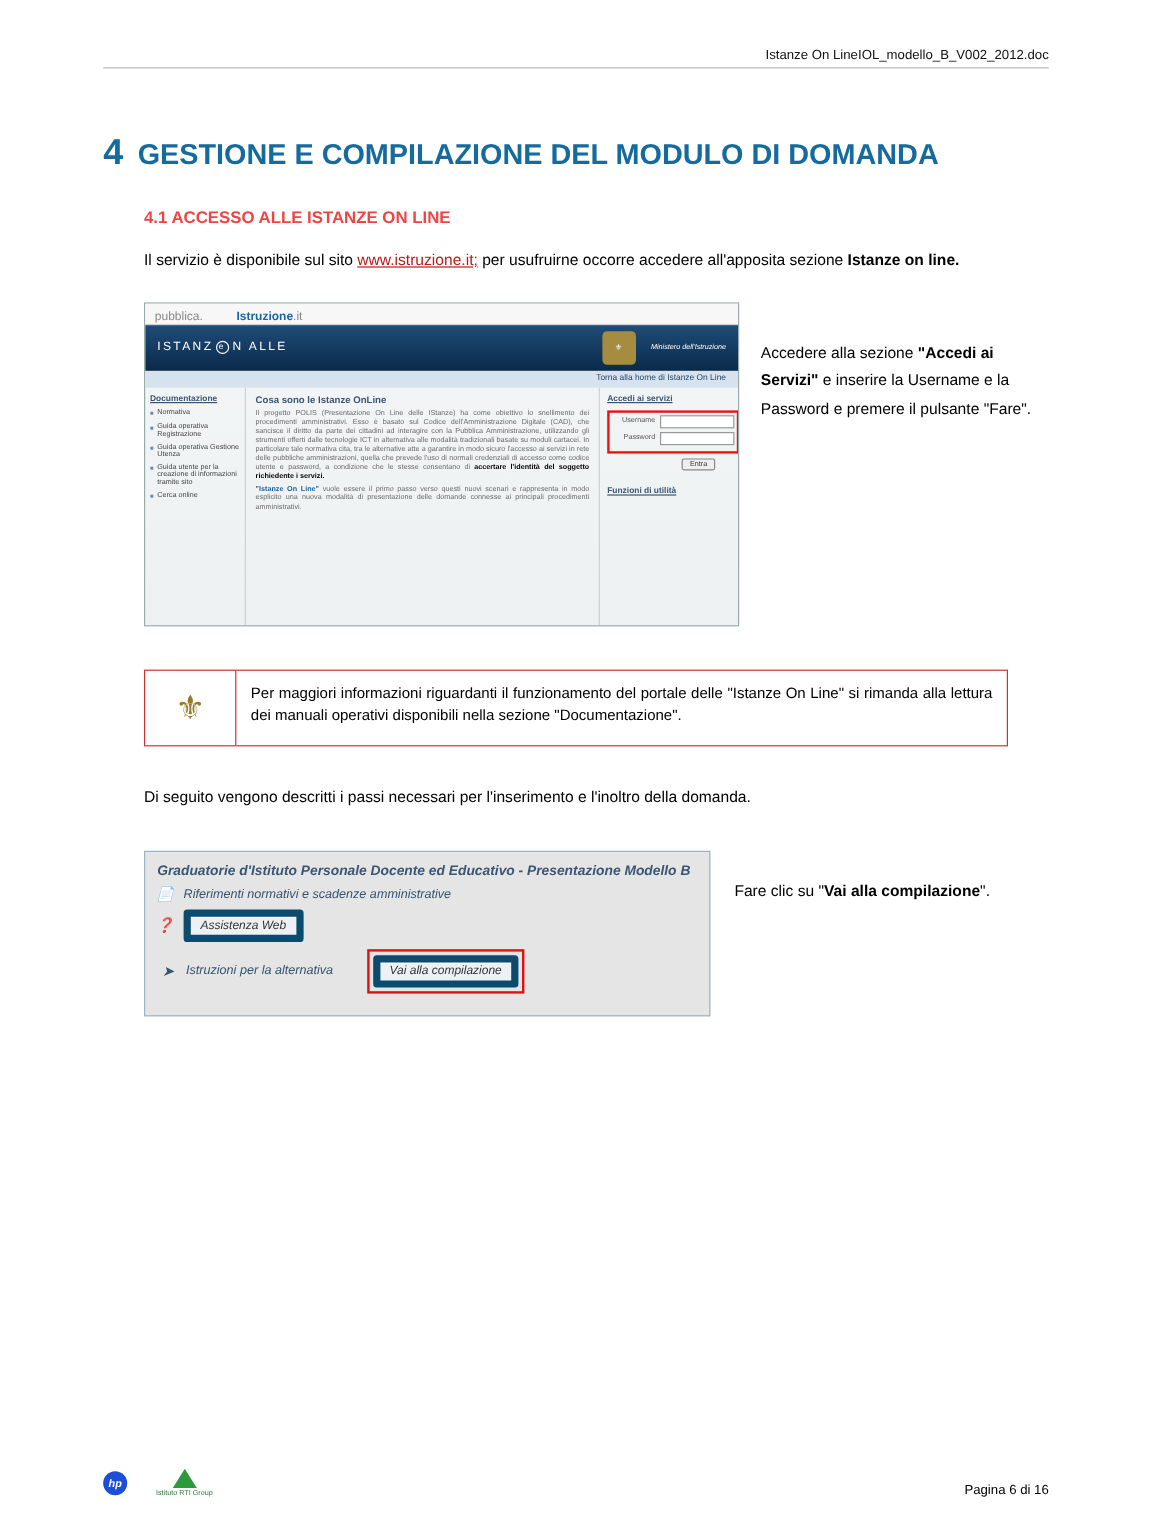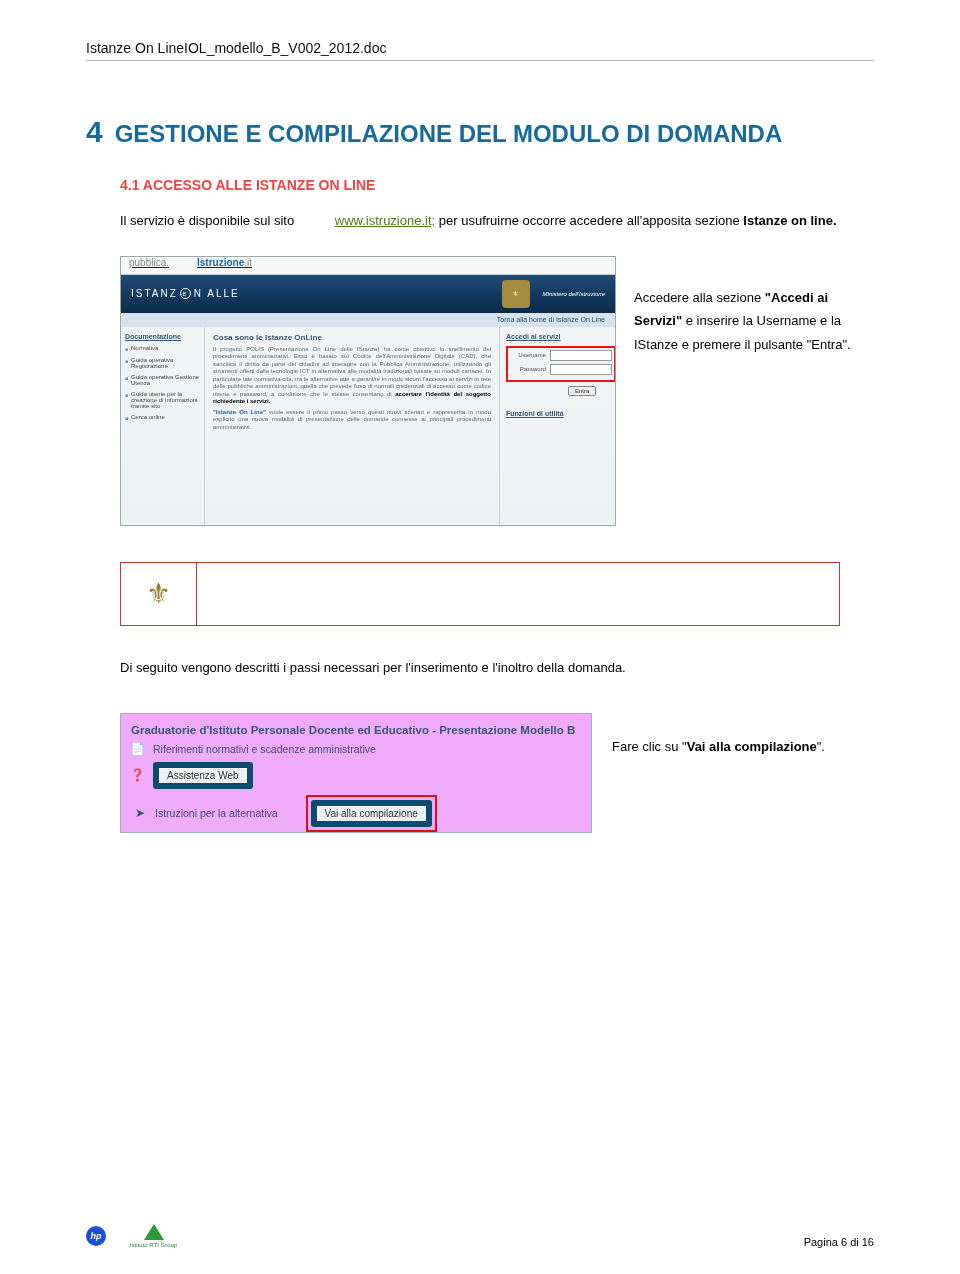--- a/index.html
+++ b/index.html
@@ -7,22 +7,22 @@
     width: 960px;
     height: 1274px;
     background: #fff;
     font-family: "Trebuchet MS", Verdana, Arial, sans-serif;
     color: #000;
     position: relative;
     padding: 40px 86px 60px 86px;
   }
   .header-row {
     display: flex;
-    justify-content: flex-start;
-    font-size: 14px;
+    justify-content: flex-end;
+    font-size: 11px;
     color: #111;
   }
   .header-rule {
     height: 1px;
     background: #bbb;
     margin-top: 4px;
   }
   .h4 {
     display: flex;
     align-items: baseline;
@@ -46,21 +46,21 @@
     color: #ef4444;
     font-weight: 600;
   }
   .body-text {
     font-size: 13px;
     color: #000;
     line-height: 1.6;
     margin-left: 34px;
     margin-right: 10px;
   }
-  .link { color: #4d7c0f; text-decoration: underline; margin-left: 37px; }
+  .link { color: #b91c1c; text-decoration: underline; }
   .bold { font-weight: bold; }
 
   .two-col {
     display: flex;
     gap: 18px;
     margin: 24px 0 0 34px;
     align-items: flex-start;
   }
   .screenshot {
     width: 496px;
@@ -71,25 +71,24 @@
     font-size: 7px;
     color: #333;
     position: relative;
     overflow: hidden;
   }
   .ss-topbar {
     height: 18px;
     background: #f7f7f7;
     border-bottom: 1px solid #ccc;
     display: flex;
-    align-items: flex-start;
+    align-items: flex-end;
     padding-left: 8px;
     font-size: 10px;
     color: #222;
-    text-decoration: underline;
   }
   .ss-topbar .grey { color: #888; }
   .ss-topbar .accent { color: #1a67a3; font-weight: bold; padding-left: 28px; }
   .ss-banner {
     height: 38px;
     background: linear-gradient(#1f4c78, #0a2a4a);
     color: #fff;
     display: flex;
     justify-content: space-between;
     padding: 0 10px;
@@ -192,25 +191,26 @@
 
   .bottom-row {
     display: flex;
     gap: 20px;
     align-items: flex-start;
     margin: 38px 0 0 34px;
   }
   .ui-box {
     width: 472px;
     border: 1px solid #9bb3c6;
-    background: #f0abfc;
-    padding: 10px 10px 0 10px;
+    background: #e5e5e5;
+    padding: 10px 10px 18px 10px;
     font-family: Verdana, Arial, sans-serif;
     font-size: 10.5px;
     color: #333;
+    font-style: italic;
   }
   .ui-title {
     font-weight: bold;
     color: #3a5674;
     font-size: 11.5px;
     margin-bottom: 6px;
   }
   .ui-row { display: flex; align-items: center; gap: 8px; margin: 6px 0; color:#36536f; }
   .ui-row .ic { width:14px; height:14px; display:flex; align-items:center; justify-content:center; font-size:12px; }
   .ui-btn-chip {
@@ -321,28 +321,29 @@
         </div>
         <div class="ss-btn">Entra</div>
         <div class="util">Funzioni di utilità</div>
       </div>
     </div>
   </div>
 
   <div class="side-note">
     <span>Accedere alla sezione</span>
     <span class="bold">"Accedi ai Servizi"</span>
-    <span> e inserire la Username e la IStanze e premere il pulsante "Entra".</span>
+    <span> e inserire la Username e la Password e premere il pulsante "Fare".</span>
   </div>
 </div>
 
 <div class="info-table">
   <div class="crest-cell">
     <div class="crest-img">⚜</div>
   </div>
+  <div class="msg-cell">Per maggiori informazioni riguardanti il funzionamento del portale delle "Istanze On Line" si rimanda alla lettura dei manuali operativi disponibili nella sezione "Documentazione".</div>
 </div>
 
 <div class="mid-para">Di seguito vengono descritti i passi necessari per l'inserimento e l'inoltro della domanda.</div>
 
 <div class="bottom-row">
   <div class="ui-box">
     <div class="ui-title">Graduatorie d'Istituto Personale Docente ed Educativo - Presentazione Modello B</div>
     <div class="ui-row">
       <span class="ic">📄</span>
       <span>Riferimenti normativi e scadenze amministrative</span>

